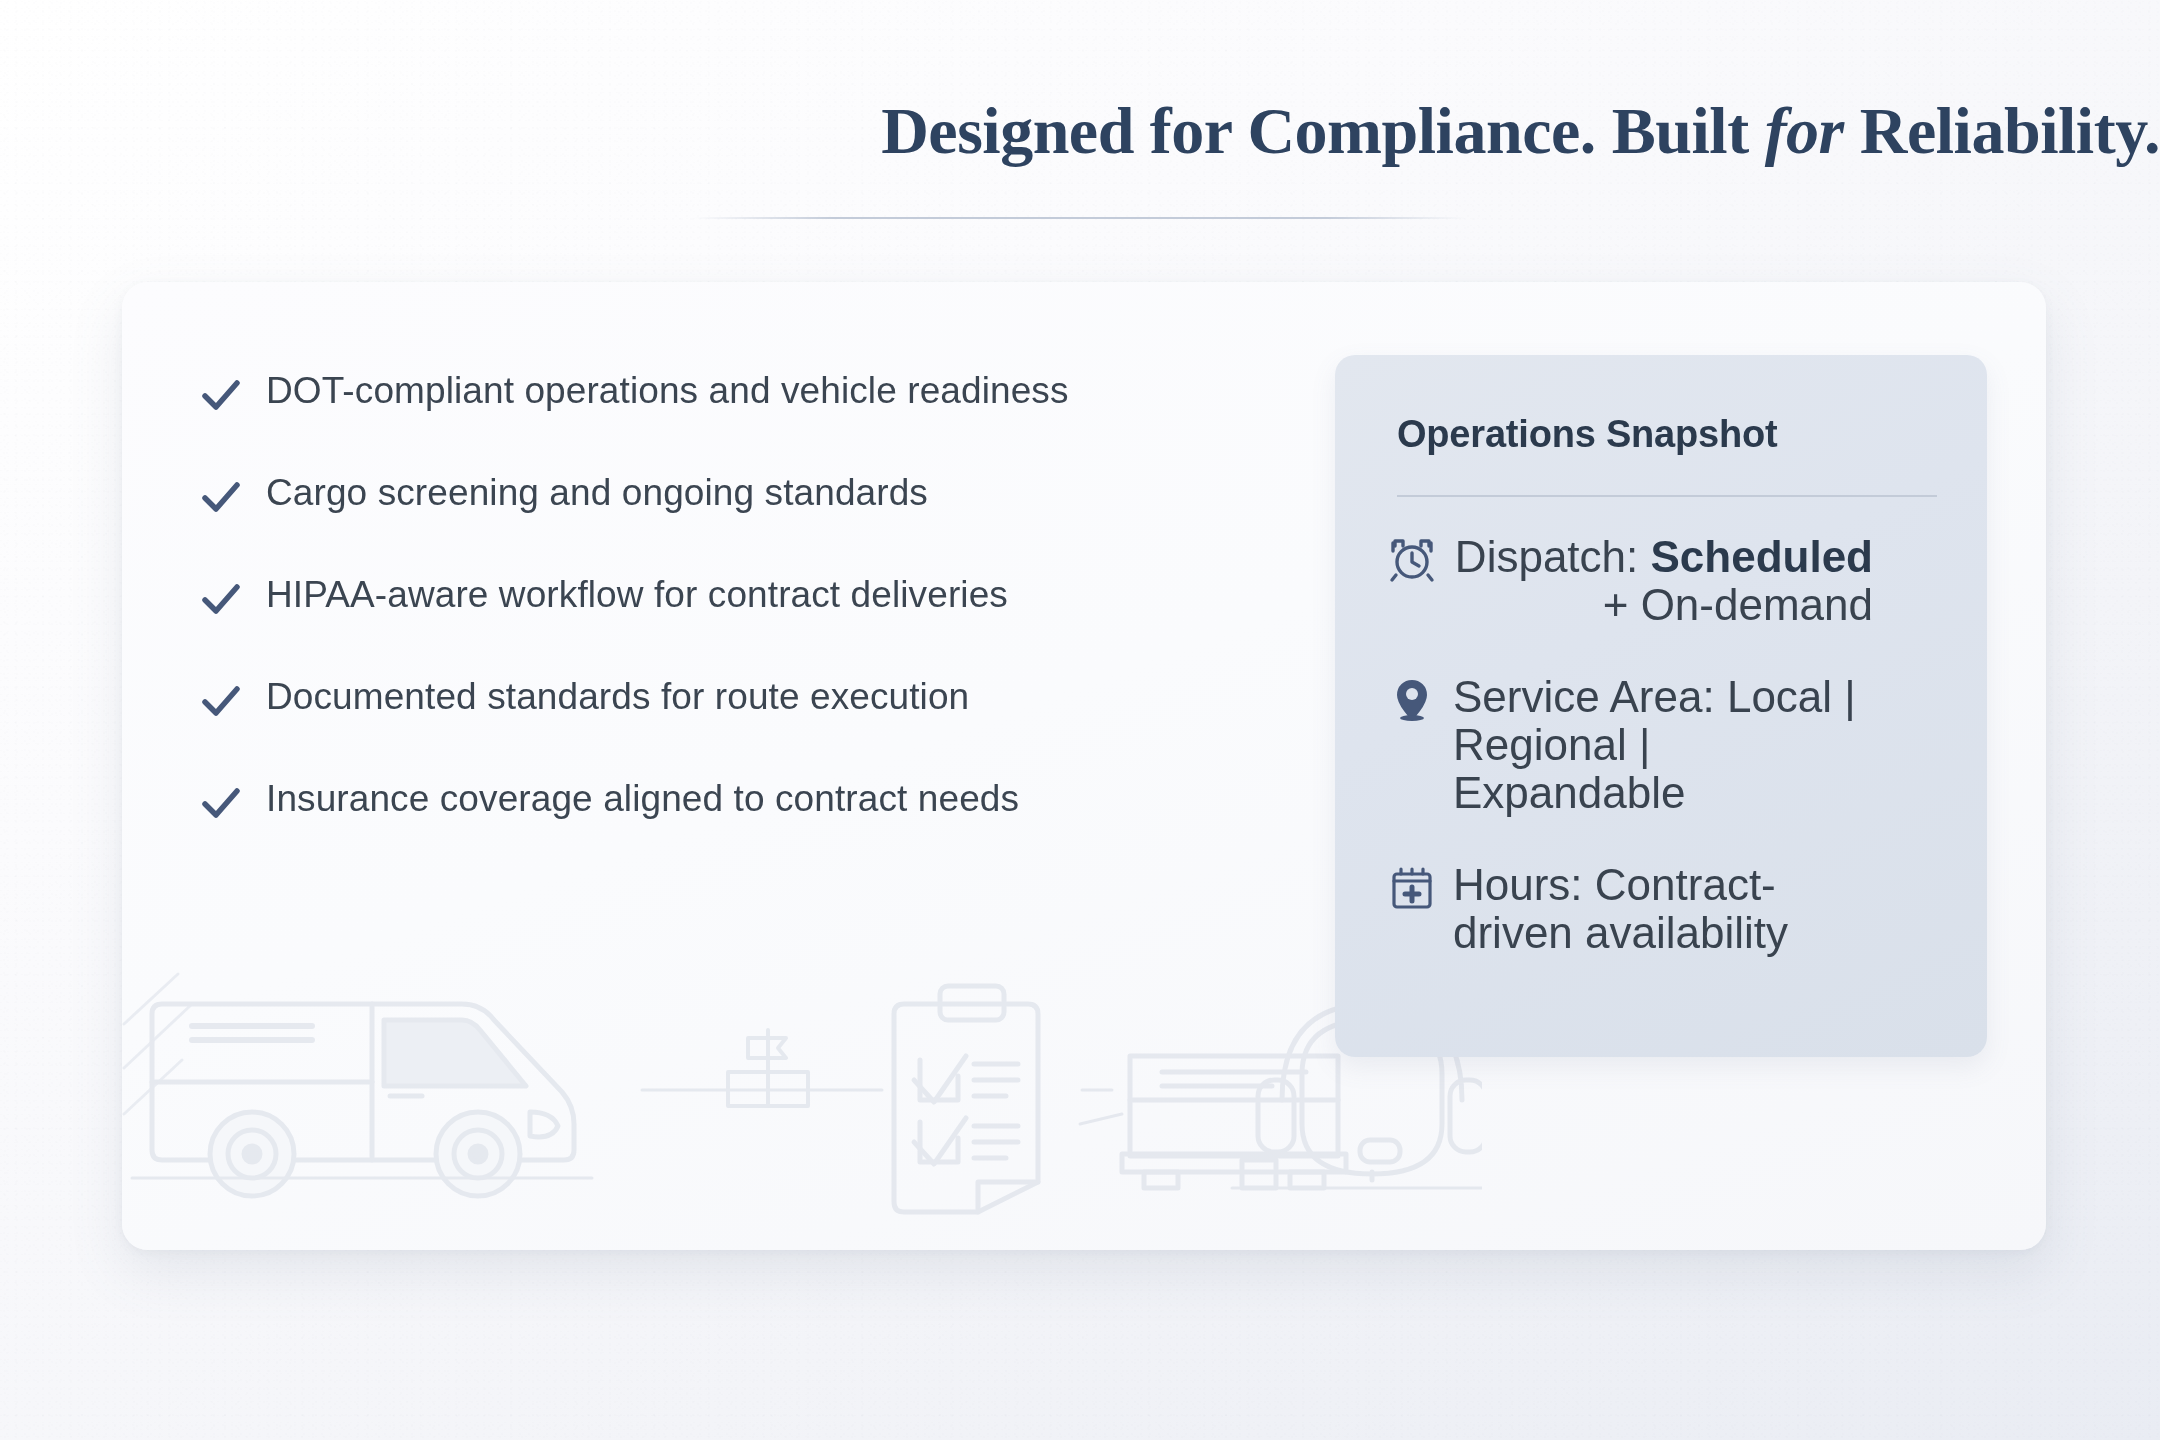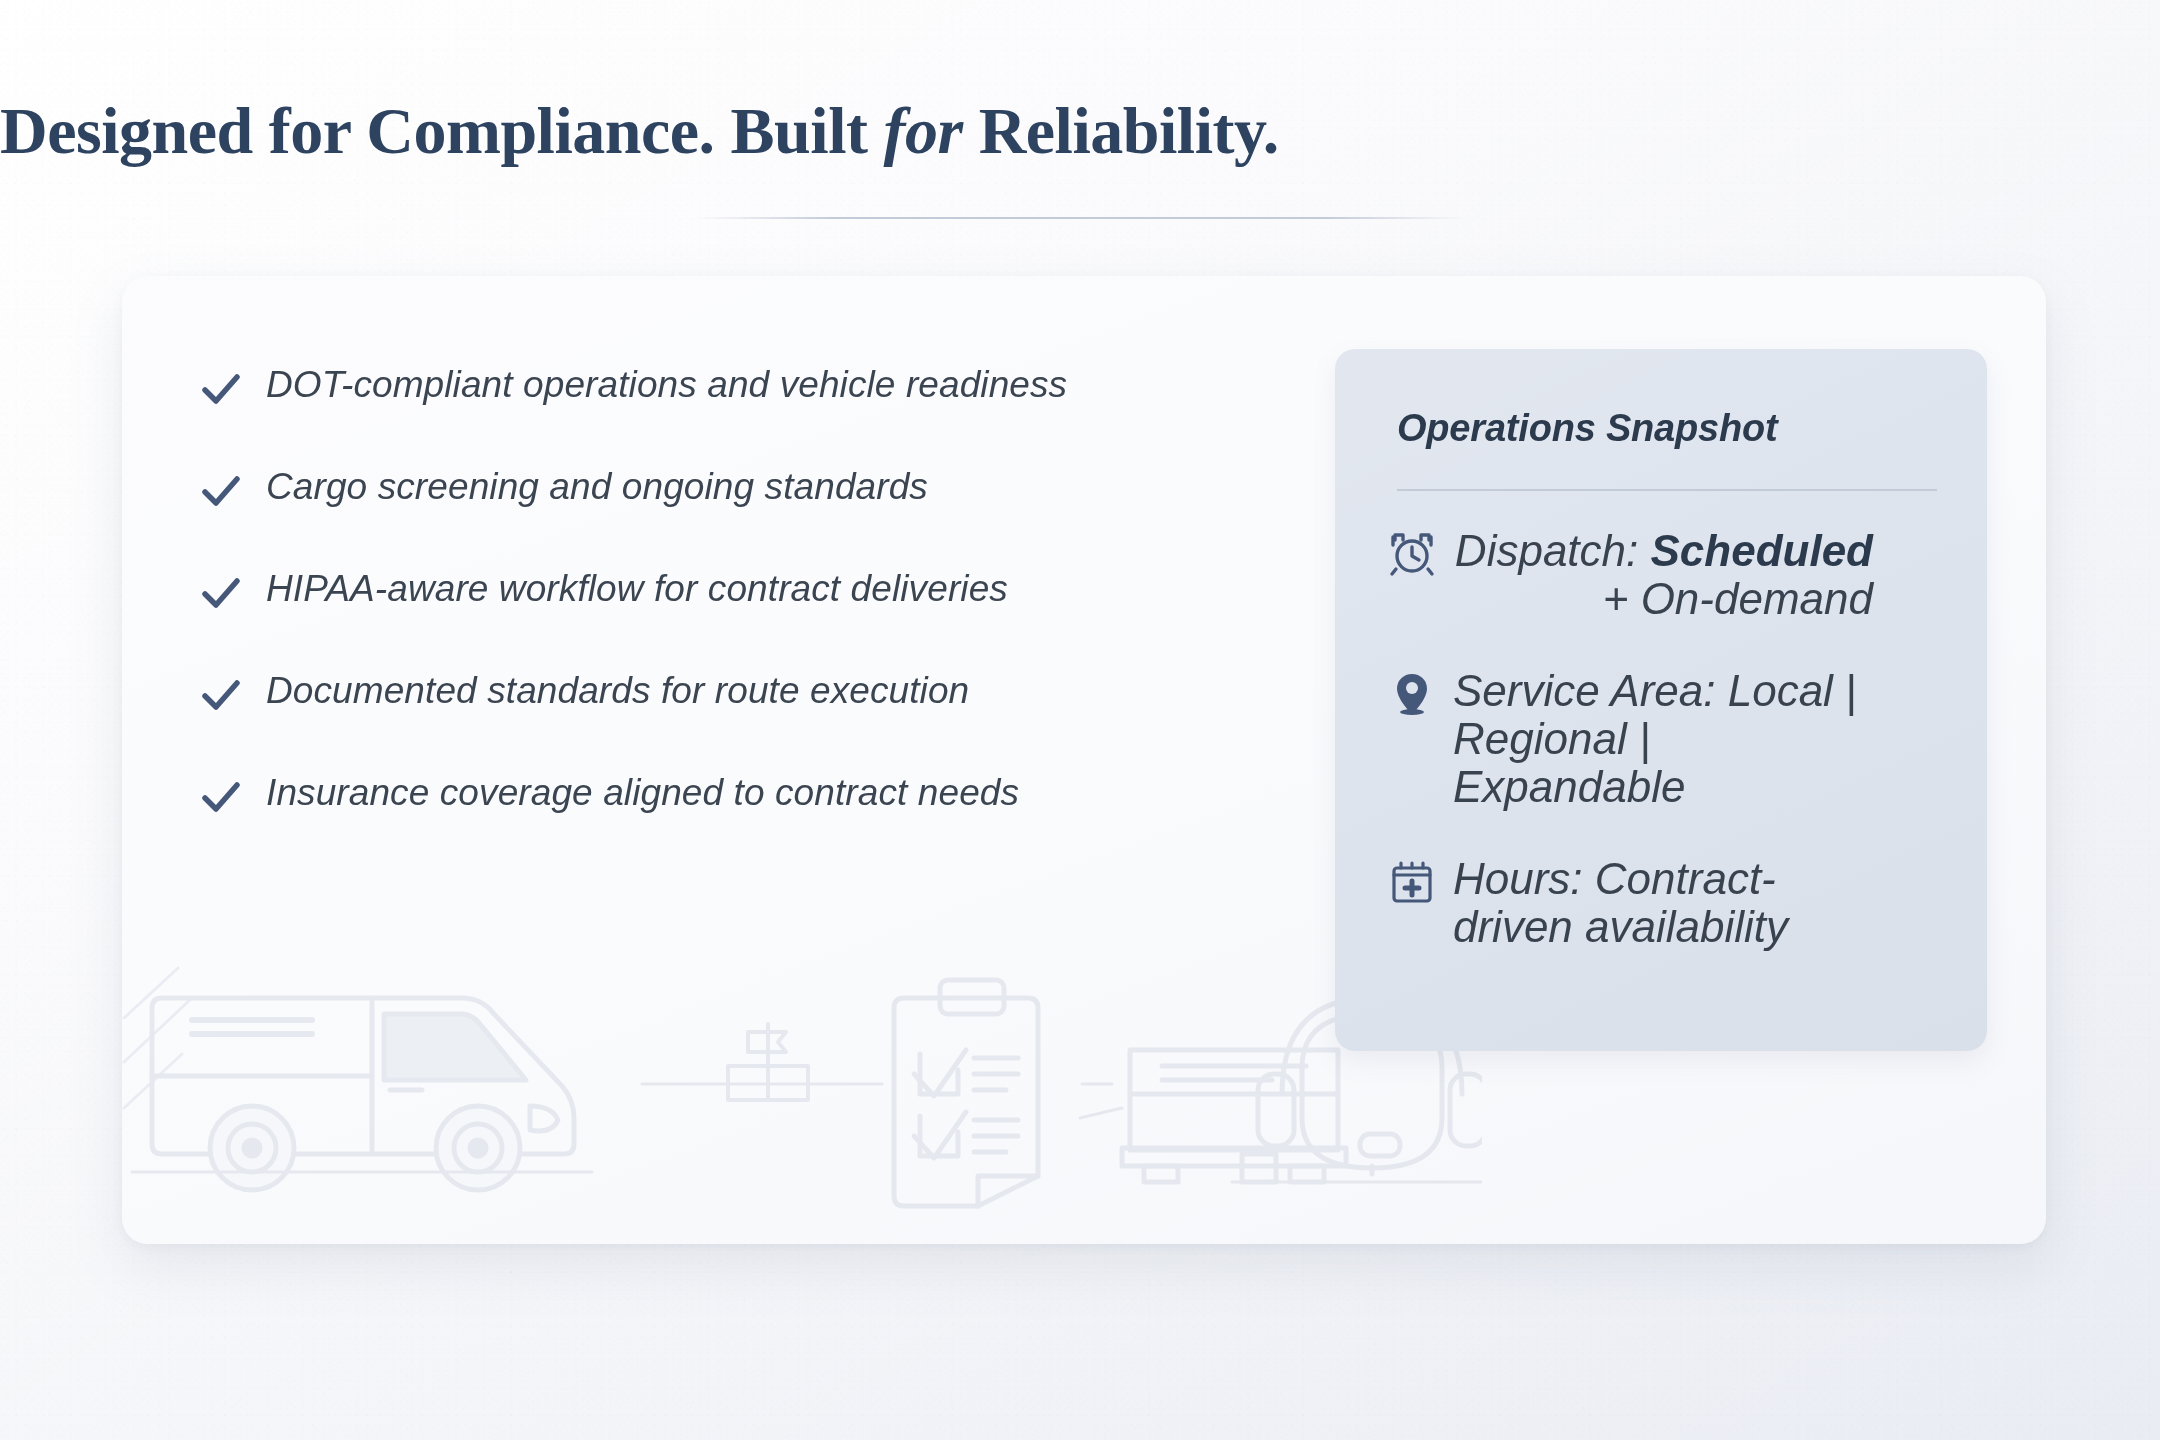--- a/index.html
+++ b/index.html
@@ -28,21 +28,21 @@
       radial-gradient(circle at 31% 84%, rgba(120,130,150,.05) 0 1px, transparent 1px);
     background-size: 7px 7px, 11px 11px, 9px 9px, 13px 13px;
   }
 
   
   #header {
     position: absolute;
     top: 96px;
     left: 0;
     width: 2160px;
-    text-align: left;
+    text-align: right;
   }
   #page-title {
     font-family: "Liberation Serif", "DejaVu Serif", serif;
     font-weight: bold;
     font-size: 66px;
     letter-spacing: -0.5px;
     color: #2e4360;
     line-height: 1.05;
     margin: 0;
     white-space: nowrap;
@@ -55,29 +55,28 @@
     height: 2px;
     margin: 52px auto 0 auto;
     background: linear-gradient(90deg, rgba(198,206,220,0) 0%, #c3cbd9 18%, #c3cbd9 82%, rgba(198,206,220,0) 100%);
     border-radius: 2px;
   }
 
   
   #main-card {
     position: absolute;
     left: 122px;
-    top: 276px;
+    top: 282px;
     width: 1924px;
     height: 968px;
     border-radius: 26px;
     background: linear-gradient(160deg, #fcfcfe 0%, #fafbfd 45%, #f6f7fa 100%);
     box-shadow: 0 22px 54px rgba(110,122,148,.13),
                 0 3px 10px rgba(110,122,148,.07);
     overflow: hidden;
-    font-style: italic;
   }
 
   
   #watermark {
     position: absolute;
     left: 0;
     bottom: 26px;
     width: 1360px;
     height: 260px;
     opacity: .6;

